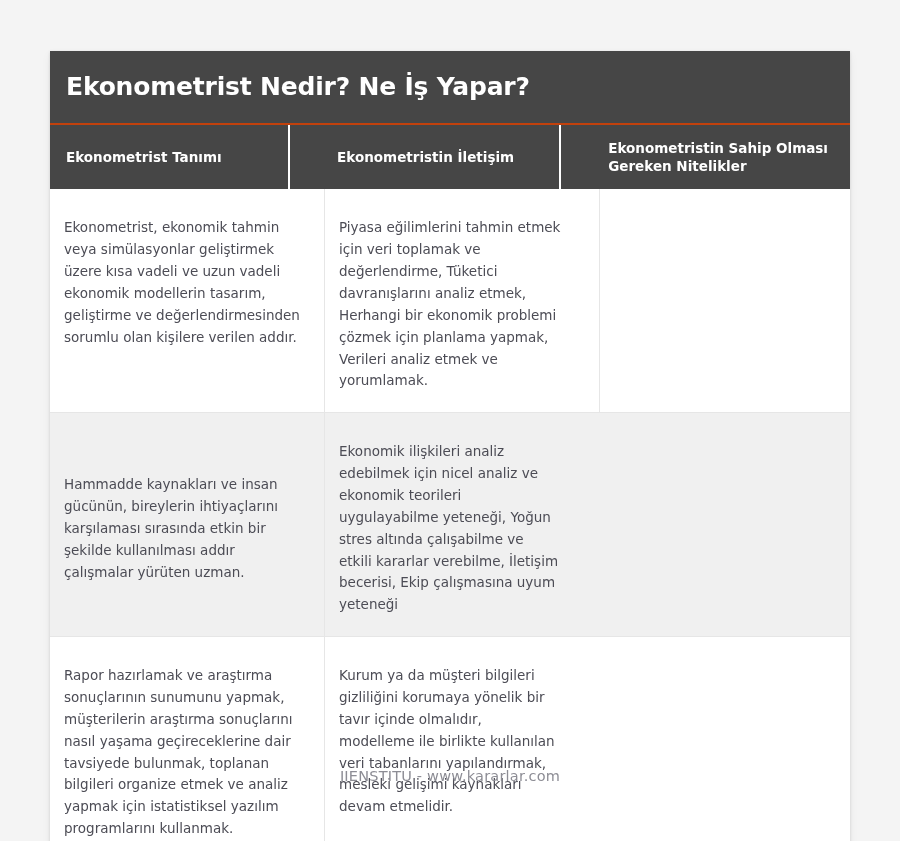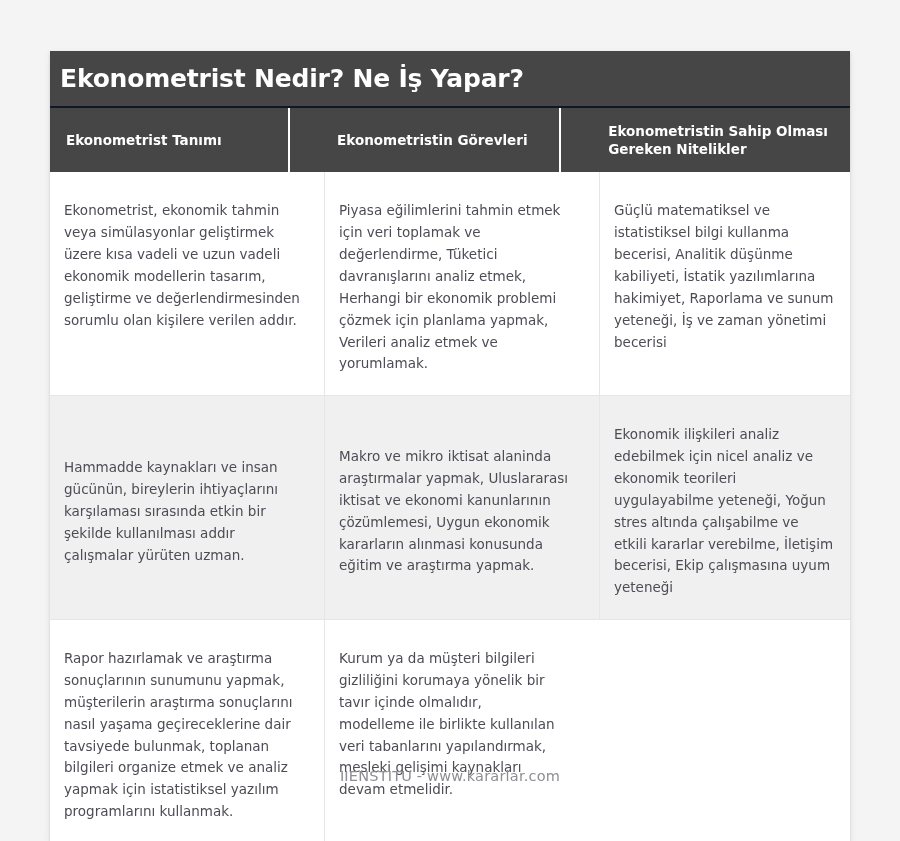--- a/index.html
+++ b/index.html
@@ -29,26 +29,26 @@
     left: 50px;
     top: 51px;
     width: 800px;
     background: #ffffff;
     box-shadow: 0 1px 3px rgba(0,0,0,0.13), 0 4px 10px rgba(0,0,0,0.05);
   }
 
   
   .table-title-bar {
     background: #464646;
-    height: 57px;
+    height: 74px;
     display: flex;
     align-items: center;
-    padding: 0 10px;
+    padding: 0 16px;
     box-sizing: border-box;
-    border-bottom: 2px solid #0f172a;
+    border-bottom: 2px solid #c2410c;
   }
   .table-title {
     color: #ffffff;
     font-size: 25px;
     font-weight: bold;
     letter-spacing: -0.2px;
     line-height: 1.1;
     white-space: nowrap;
   }
 
@@ -116,33 +116,31 @@
 <div class="page">
 
   <div class="table-card">
 
     <div class="table-title-bar">
       <div class="table-title">Ekonometrist Nedir? Ne İş Yapar?</div>
     </div>
 
     <div class="head-row">
       <div class="head-cell c1">Ekonometrist Tanımı</div>
-      <div class="head-cell c2">Ekonometristin Görevleri</div>
+      <div class="head-cell c2">Ekonometristin İletişim</div>
       <div class="head-cell c3">Ekonometristin Sahip Olması Gereken Nitelikler</div>
     </div>
 
     <div class="body-row">
       <div class="body-cell c1 top">Ekonometrist, ekonomik tahmin veya simülasyonlar geliştirmek üzere kısa vadeli ve uzun vadeli ekonomik modellerin tasarım, geliştirme ve değerlendirmesinden sorumlu olan kişilere verilen addır.</div>
       <div class="body-cell c2 top">Piyasa eğilimlerini tahmin etmek için veri toplamak ve değerlendirme, Tüketici davranışlarını analiz etmek, Herhangi bir ekonomik problemi çözmek için planlama yapmak, Verileri analiz etmek ve yorumlamak.</div>
-      <div class="body-cell c3 top">Güçlü matematiksel ve istatistiksel bilgi kullanma becerisi, Analitik düşünme kabiliyeti, İstatik yazılımlarına hakimiyet, Raporlama ve sunum yeteneği, İş ve zaman yönetimi becerisi</div>
     </div>
 
     <div class="body-row alt">
       <div class="body-cell c1">Hammadde kaynakları ve insan gücünün, bireylerin ihtiyaçlarını karşılaması sırasında etkin bir şekilde kullanılması addır çalışmalar yürüten uzman.</div>
-      <div class="body-cell c2">Makro ve mikro iktisat alaninda araştırmalar yapmak, Uluslararası iktisat ve ekonomi kanunlarının çözümlemesi, Uygun ekonomik kararların alınmasi konusunda eğitim ve araştırma yapmak.</div>
       <div class="body-cell c3 top">Ekonomik ilişkileri analiz edebilmek için nicel analiz ve ekonomik teorileri uygulayabilme yeteneği, Yoğun stres altında çalışabilme ve etkili kararlar verebilme, İletişim becerisi, Ekip çalışmasına uyum yeteneği</div>
     </div>
 
     <div class="body-row last">
       <div class="body-cell c2 top">Rapor hazırlamak ve araştırma sonuçlarının sunumunu yapmak, müşterilerin araştırma sonuçlarını nasıl yaşama geçireceklerine dair tavsiyede bulunmak, toplanan bilgileri organize etmek ve analiz yapmak için istatistiksel yazılım programlarını kullanmak.</div>
       <div class="body-cell c3 top">Kurum ya da müşteri bilgileri gizliliğini korumaya yönelik bir tavır içinde olmalıdır, modelleme ile birlikte kullanılan veri tabanlarını yapılandırmak, mesleki gelişimi kaynakları devam etmelidir.</div>
     </div>
 
   </div>
 

